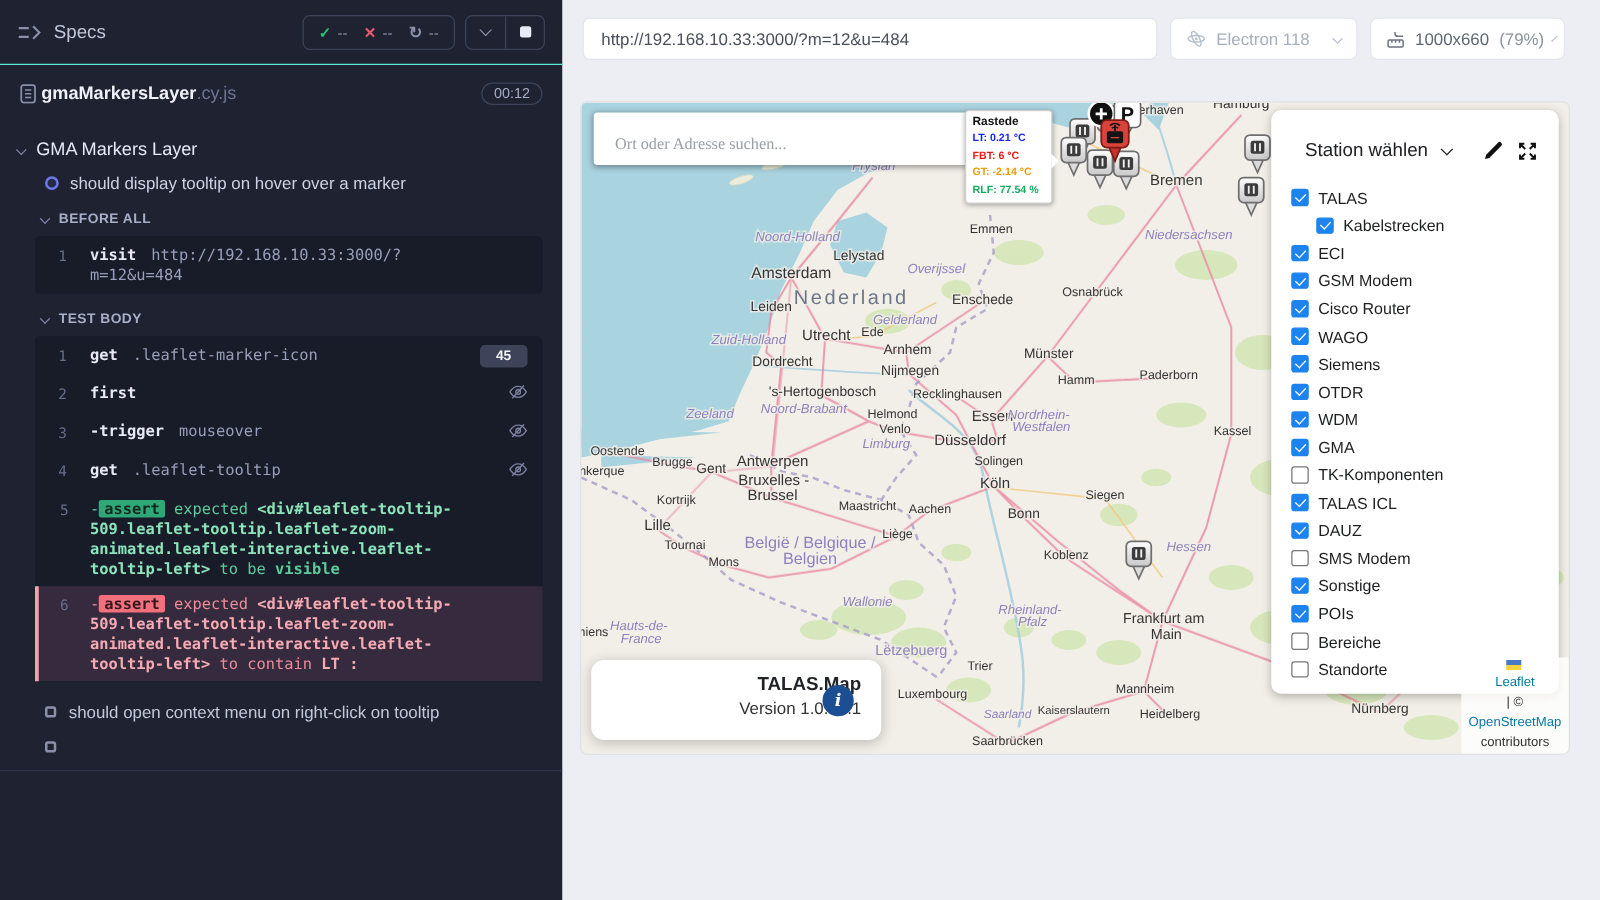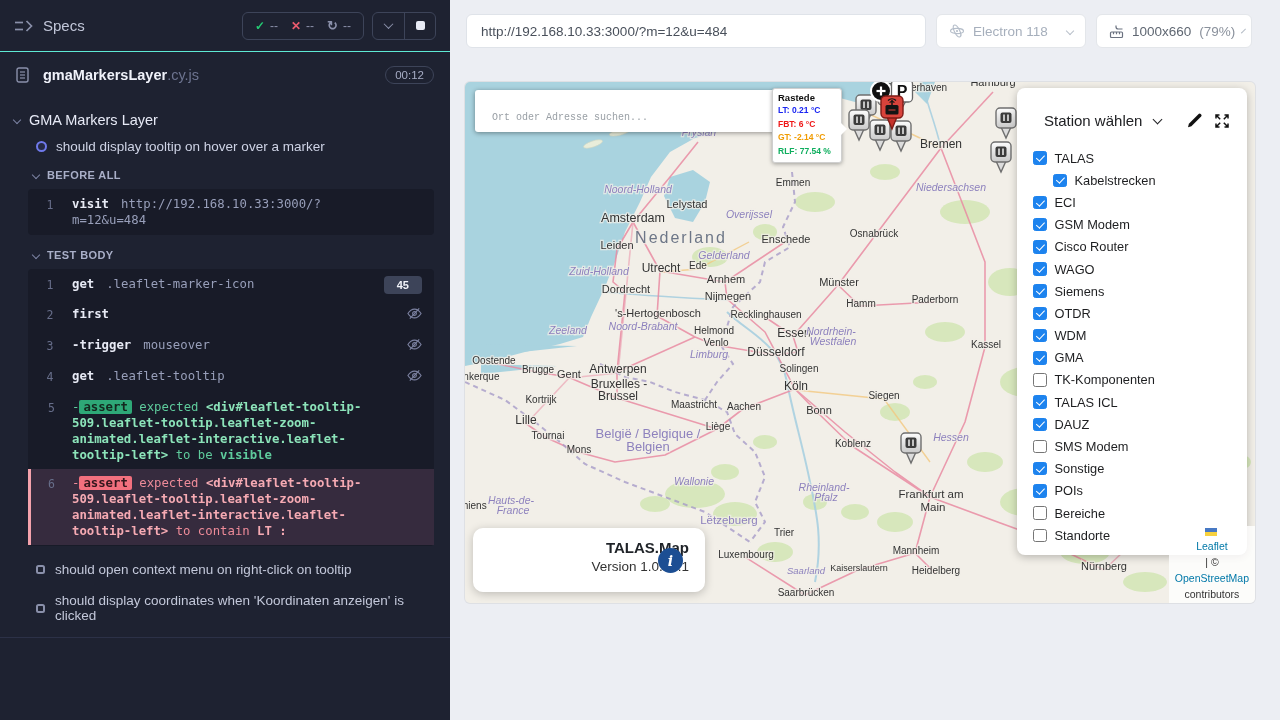--- a/index.html
+++ b/index.html
@@ -16,21 +16,21 @@
   .st-pass { color:#24c973; font-size:12px; font-weight:bold; }
   .st-fail { color:#ea5b6e; font-size:12px; font-weight:bold; }
   .st-pend { color:#8b91ab; font-size:13px; font-weight:bold; }
   .ctl-box { margin-left:8px; display:flex; border:1px solid #3d4459; border-radius:6px; height:28px; overflow:hidden; }
   .ctl-btn { width:31px; display:flex; align-items:center; justify-content:center; color:#8b91ab; }
   .ctl-btn + .ctl-btn { border-left:1px solid #3d4459; }
   .chev { width:7px; height:7px; border-right:1.6px solid currentColor; border-bottom:1.6px solid currentColor; transform:rotate(45deg) translate(-1px,-1px); display:inline-block; }
   .stop-sq { width:9px; height:9px; background:#e8ebf5; border-radius:2px; }
 
   .spec-row { height:46px; display:flex; align-items:center; padding:0 16px; }
-  .spec-name { margin-left:14px; font-size:14.5px; font-weight:bold; color:#f0f2fa; }
+  .spec-name { margin-left:4px; font-size:14.5px; font-weight:bold; color:#f0f2fa; }
   .spec-ext { font-size:14.5px; color:#6d7490; font-weight:normal; }
   .spec-dur { margin-left:auto; border:1px solid #3d4459; border-radius:10px; padding:2px 9px; font-size:11.5px; color:#a7adc5; }
 
   .runnables { padding-top:8px; }
   .suite-row { display:flex; align-items:center; gap:9px; padding:6px 14px; font-size:14.5px; color:#e7eaf6; }
   .tchev { width:6px; height:6px; border-right:1.4px solid #7c83a3; border-bottom:1.4px solid #7c83a3; transform:rotate(45deg); flex:0 0 auto; }
   .test-row { display:flex; align-items:center; gap:9px; padding:5px 14px 7px 36px; font-size:13.5px; color:#ced3e5; }
   .run-circle { width:11px; height:11px; border:2.6px solid #6f79ea; border-radius:50%; background:#262a44; flex:0 0 auto; }
   .section-h { display:flex; align-items:center; gap:8px; padding:8px 14px 6px 33px; font-size:11px; font-weight:bold; letter-spacing:.4px; color:#a9afc8; }
   .cmd-block { margin:2px 16px 6px 28px; background:#181b28; border-radius:4px; padding:1px 0; }
@@ -62,21 +62,21 @@
   .sel-btn { position:absolute; top:14px; height:34px; background:#fff; border:1px solid #e3e6ea; border-radius:6px; display:flex; align-items:center; padding:0 12px; gap:8px; }
   .browser-btn { left:486px; width:150px; color:#a6afbc; font-size:13.5px;justify-content:center; }
   .vp-btn { left:646px; width:156px; color:#5f6772; font-size:13.5px; }
   .vp-zoom { color:#8a919c; }
   .sel-chev { width:6px; height:6px; border-right:1.4px solid #b9c0ca; border-bottom:1.4px solid #b9c0ca; transform:rotate(45deg); margin-left:auto; }
 
   
   .map { position:absolute; left:15px; top:82px; width:790px; height:521px; background:#f2efe8; border-radius:5px; overflow:hidden; box-shadow:0 0 0 1px rgba(0,0,0,.06); }
   .map svg.base { position:absolute; left:0; top:0; }
   .search-box { position:absolute; left:10px; top:8px; width:300px; height:42px; background:#fff; border-radius:3px; box-shadow:0 1px 5px rgba(0,0,0,.4); display:flex; align-items:flex-end; padding:0 0 9px 17px; }
-  .search-box input { border:none; outline:none; width:250px; font-size:10px; color:#444; font-family:Liberation Mono, monospace; }
+  .search-box input { border:none; outline:none; width:250px; font-size:13px; color:#444; font-family:Liberation Serif, serif; }
   .search-box input::placeholder { color:#9aa0a6; }
   .mk-tooltip { position:absolute; left:307px; top:6px; width:70px; background:#fff; border:1px solid #cfcfcf; border-radius:3px; box-shadow:0 1px 4px rgba(0,0,0,.35); padding:3px 5px 4px; z-index:30; }
   .mk-tooltip:after { content:""; position:absolute; right:-6px; top:34px; border:6px solid transparent; border-right:none; border-left:6px solid #fff; }
   .tt-title { font-size:9.5px; font-weight:bold; color:#111; margin-bottom:1px; }
   .tt-row { font-size:8.5px; font-weight:bold; line-height:13.5px; white-space:nowrap; }
   .station-panel { position:absolute; left:552px; top:6px; width:230px; height:467px; background:#fff; border-radius:8px; box-shadow:0 2px 8px rgba(0,0,0,.25); z-index:25; }
   .sp-header { display:flex; align-items:center; padding:24px 17px 12px 27px; }
   .sp-title { font-size:15px; color:#202124; }
   .sp-chev { width:7px; height:7px; border-right:1.8px solid #202124; border-bottom:1.8px solid #202124; transform:rotate(45deg); margin-left:12px; margin-top:-3px; }
   .sp-icons { margin-left:auto; display:flex; align-items:center; gap:11px; }
@@ -234,21 +234,20 @@
           </div>
         </div>
 
       <div id="pending-list" style="margin-top:8px">
           <div class="pending-row">
             <span class="pend-sq"></span>
             <span>should open context menu on right-click on tooltip</span>
           </div>
           <div class="pending-row">
             <span class="pend-sq"></span>
-            <span>should display coordinates when 'Koordinaten anzeigen' is clicked</span>
           </div>
         </div>
       <div class="bottom-divider"></div>
     </div>
   </aside>
 
   <main class="aut">
     <div class="url-bar">
       <span>http://192.168.10.33:3000/?m=12&amp;u=484</span>
     </div>

